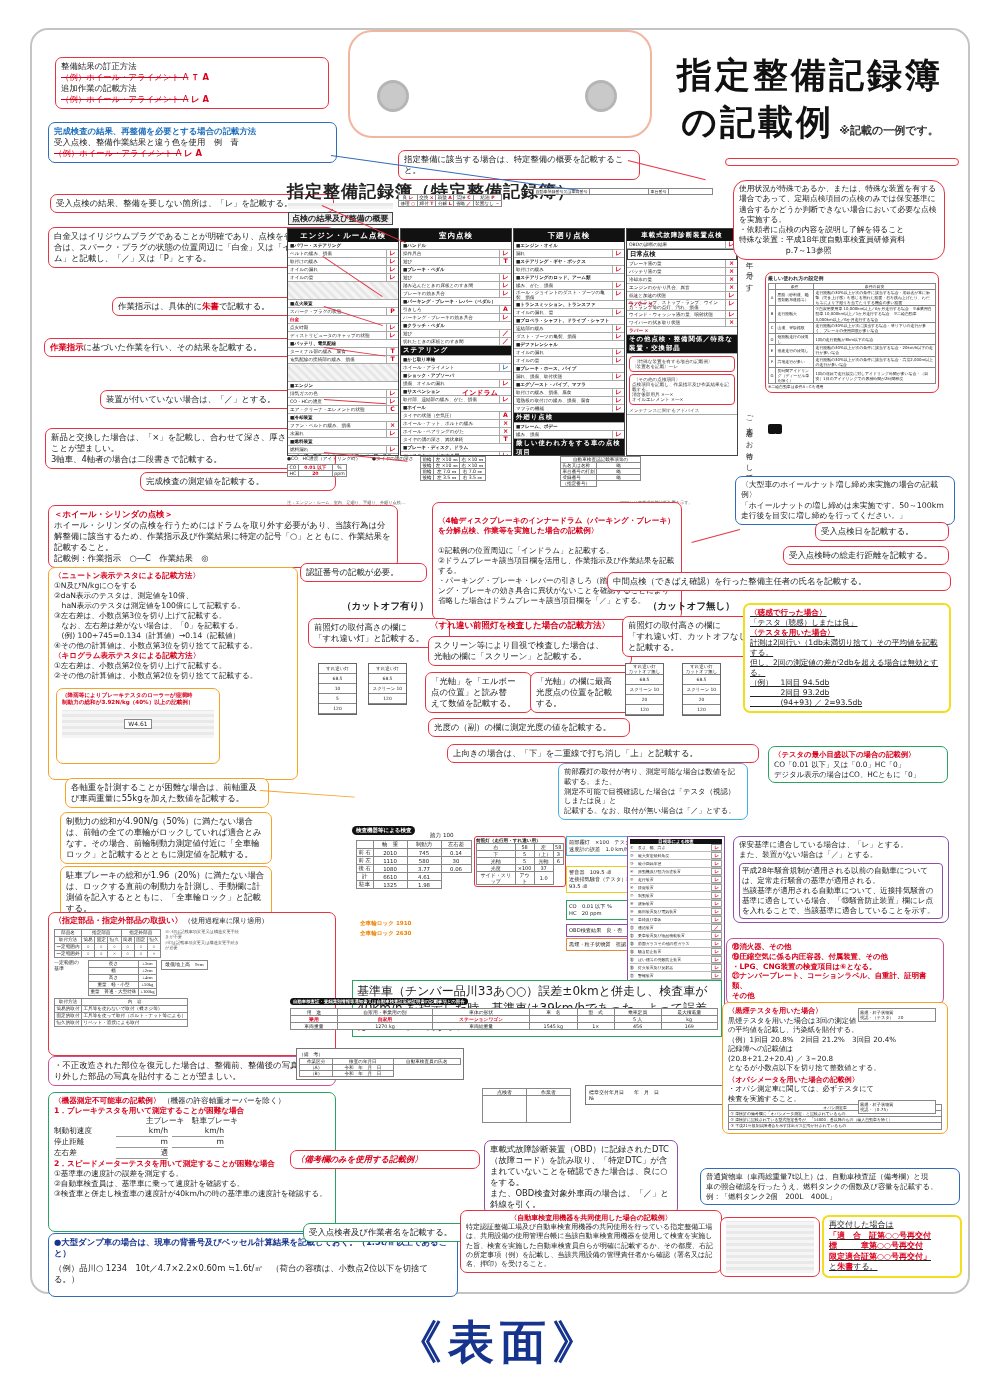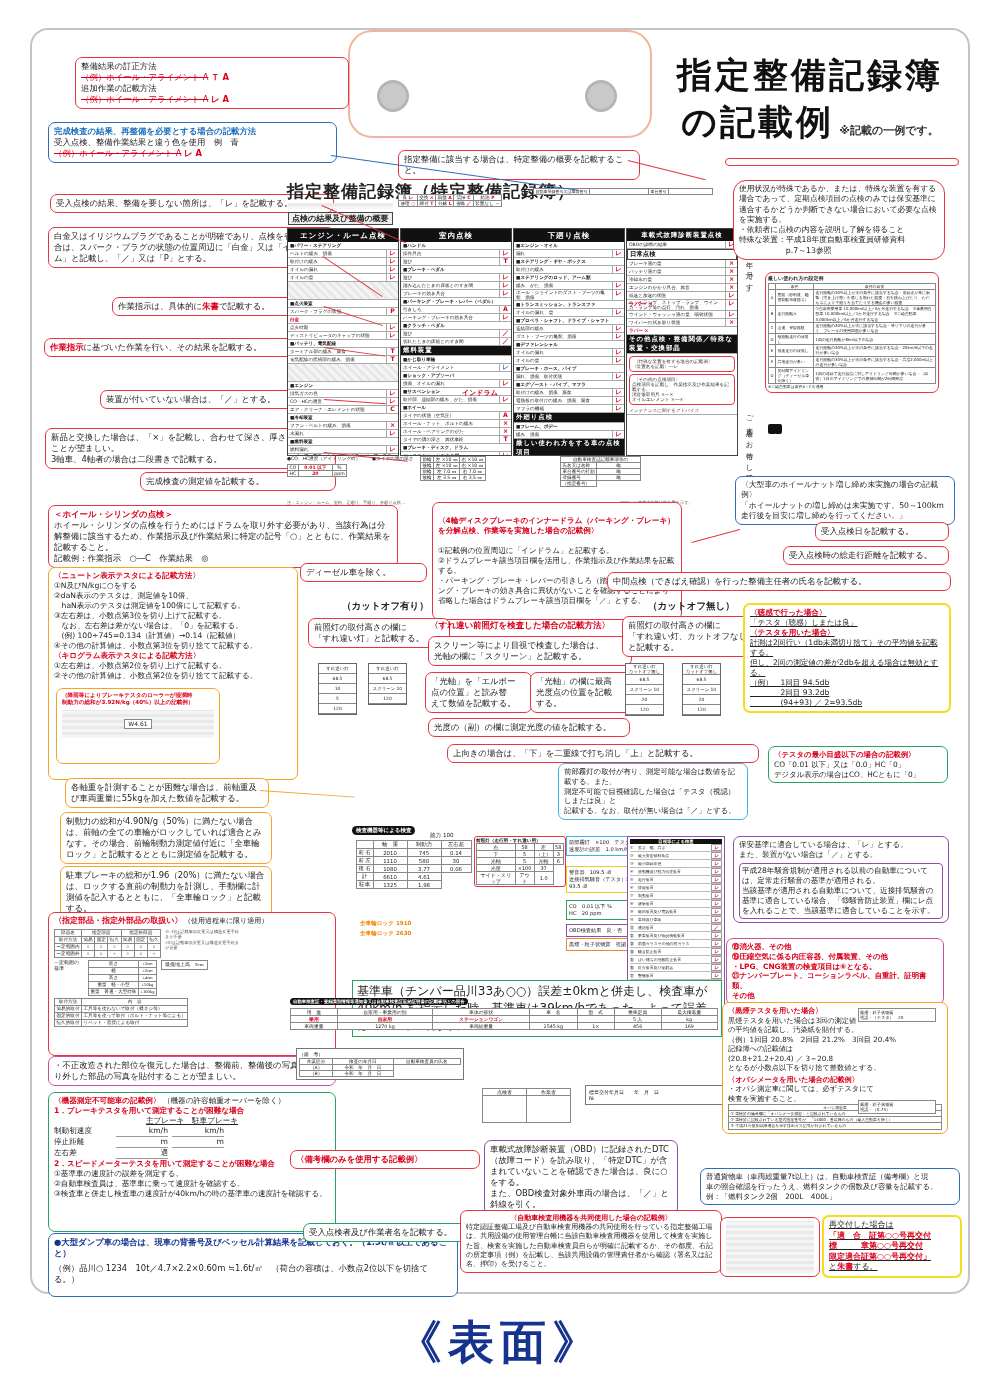--- a/index.html
+++ b/index.html
@@ -72,21 +72,21 @@
   <div class="screw" style="left:585px;top:80px;"></div>
 
   <div class="abs" style="left:660px;top:52px;width:300px;text-align:center;">
     <div class="title1">指定整備記録簿</div>
     <div>
       <span class="title2">の記載例</span>
       <span class="titlenote">※記載の一例です。</span>
     </div>
   </div>
 
-  <div class="co" style="left:55px;top:57px;width:262px;margin-left:20px;">
+  <div class="co" style="left:55px;top:57px;width:262px;">
     <div>整備結果の訂正方法</div>
     <div><span class="strike rt">（例）ホイール・アライメント A</span> <span class="rt b">Ｔ A</span></div>
     <div>追加作業の記載方法</div>
     <div><span class="strike rt">（例）ホイール・アライメント A</span> <span class="rt b">レ A</span></div>
   </div>
 
   <div class="co blue" style="left:48px;top:122px;width:277px;">
     <div class="bt b">完成検査の結果、再整備を必要とする場合の記載方法</div>
     <div>受入点検、整備作業結果と違う色を使用　例　青</div>
     <div><span class="strike rt">（例）ホイール・アライメント A</span> <span class="rt b">レ A</span></div>
@@ -242,21 +242,21 @@
         </tbody>
     </table>
   </div>
 
   <div class="co magenta" style="left:48px;top:1056px;width:276px;">・不正改造された部位を復元した場合は、整備前、整備後の写真及び取り外した部品の写真を貼付することが望ましい。</div>
 
   <div class="co green" style="left:48px;top:1092px;width:276px;height:132px;font-size:7.6px;">
     <span class="rt b">〈機器測定不可能車の記載例〉</span>
     <span>（機器の許容軸重オーバーを除く）</span>
     <div class="rt b">1．ブレーキテスタを用いて測定することが困難な場合</div>
-    <div style="text-align:center;text-decoration:underline;">主ブレーキ　駐車ブレーキ</div>
+    <div style="text-align:center;">主ブレーキ　駐車ブレーキ</div>
     <div>
 
     <div style="display:flex;gap:4px;">
           <span style="width:58px;">制動初速度</span>
           <span style="border-bottom:.6px solid #999;min-width:52px;text-align:right;">km/h</span>
           <span style="border-bottom:.6px solid #999;min-width:52px;text-align:right;">km/h</span>
         </div>
         <div style="display:flex;gap:4px;">
           <span style="width:58px;">停止距離</span>
           <span style="border-bottom:.6px solid #999;min-width:52px;text-align:right;">m</span>
@@ -455,21 +455,21 @@
         </div>
         <div class="fi">
           <span class="ft">遊び</span>
           <span class="fm">／</span>
         </div>
         <div class="fi">
           <span class="ft">切れたときの床板とのすき間</span>
           <span class="fm">／</span>
         </div>
         <div class="fi bar2">
-          <span class="ft">燃料装置</span>
+          <span class="ft">ステアリング</span>
         </div>
         <div class="fi hdr">
           <span class="ft">■かじ取り車輪</span>
         </div>
         <div class="fi" style="--mc: #1d6fbd;">
           <span class="ft">ホイール・アライメント</span>
           <span class="fm">レ</span>
         </div>
         <div class="fi hdr">
           <span class="ft">■ショック・アブソーバ</span>
@@ -736,21 +736,21 @@
         </tr>
       </tbody>
   </table>
   <div class="abs smallnote" style="left:287px;top:500px;">注：エンジン・ルーム、室内、足廻り、下廻り、外廻り点検…</div>
   <div class="abs smallnote" style="left:620px;top:500px;">OBDとは車載式故障診断装置を示す。</div>
   <div class="abs rt b" style="left:462px;top:388px;font-size:7px;">インドラム</div>
   <div class="abs rt b" style="left:628px;top:300px;font-size:6px;">ラバー ×</div>
 
   <div class="co" style="left:398px;top:150px;width:230px;">指定整備に該当する場合は、特定整備の概要を記載すること。</div>
   <div class="co" style="left:725px;top:158px;width:222px;"></div>
-  <div class="co" style="left:300px;top:563px;width:115px;">ディーゼル車を除く。</div>
+  <div class="co" style="left:300px;top:563px;width:115px;">認証番号の記載が必要。</div>
 
   <div class="co pre" style="left:432px;top:502px;width:238px;font-size:7.6px;">
     <div class="rt b pre">〈4輪ディスクブレーキのインナードラム（パーキング・ブレーキ）
 を分解点検、作業等を実施した場合の記載例〉</div>
     <div class="pre">①記載例の位置周辺に「インドラム」と記載する。
 ②ドラムブレーキ該当項目欄を活用し、作業指示及び作業結果を記載する。
 ・パーキング・ブレーキ・レバーの引きしろ（踏みしろ）、パーキング・ブレーキの効き具合に異状がないことを確認することにより省略した場合はドラムブレーキ該当項目欄を「／」とする。</div>
   </div>
 
   <div class="abs b" style="left:342px;top:600px;font-size:9.5px;">（カットオフ有り）</div>
@@ -1252,21 +1252,21 @@
 例：「燃料タンク2個　200L　400L」</div>
 
   <div class="co yellow" style="left:822px;top:1215px;width:126px;font-size:8px;">
     <div>再交付した場合は</div>
     <div class="rt b">「適　合　証第○○号再交付</div>
     <div class="rt b">標　　　章第○○号再交付</div>
     <div class="rt b">限定適合証第○○号再交付」</div>
     <div><span>と</span><span class="rt b">朱書</span><span>する。</span></div>
   </div>
 
-  <div class="co" style="left:290px;top:1150px;width:178px;">
+  <div class="co" style="left:290px;top:1150px;width:178px;font-style:italic;">
     <div class="rt b">〈備考欄のみを使用する記載例〉</div>
   </div>
   <div class="co green" style="left:303px;top:1223px;width:158px;">受入点検者及び作業者名を記載する。</div>
 
   <div class="co purple pre" style="left:484px;top:1140px;width:182px;">車載式故障診断装置（OBD）に記録されたDTC（故障コード）を読み取り、「特定DTC」が含まれていないことを確認できた場合は、良に○をする。
 また、OBD検査対象外車両の場合は、「／」と斜線を引く。</div>
 
   <div class="co" style="left:460px;top:1210px;width:250px;font-size:7px;">
     <div class="rt b" style="text-align:center;">〈自動車検査用機器を共同使用した場合の記載例〉</div>
     <div>特定認証整備工場及び自動車検査用機器の共同使用を行っている指定整備工場は、共用設備の使用管理台帳に当該自動車検査用機器を使用して検査を実施した旨、検査を実施した自動車検査員自らが明確に記載するか、その都度、右記の所定事項（例）を記載し、当該共用設備の管理責任者から確認（署名又は記名、押印）を受けること。</div>

